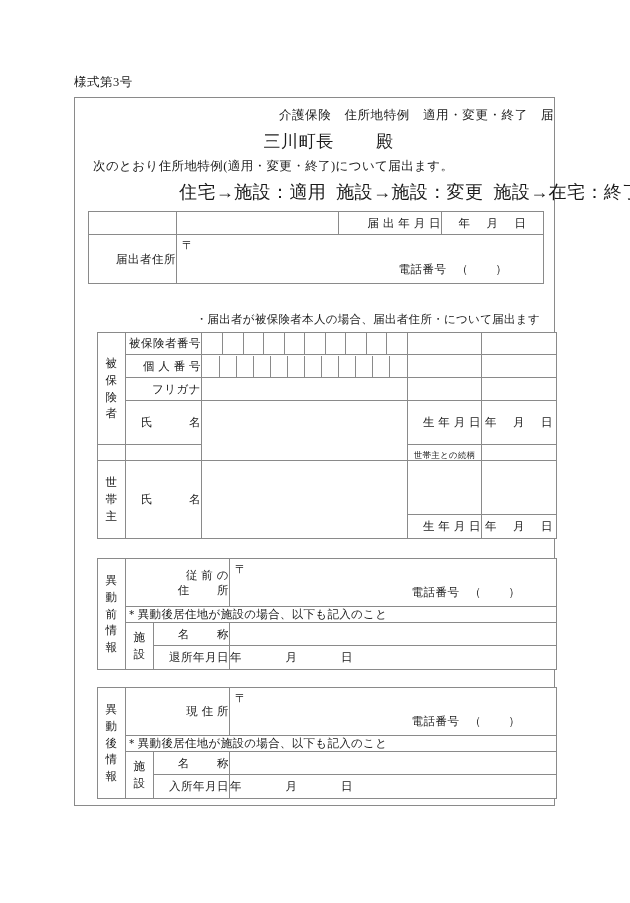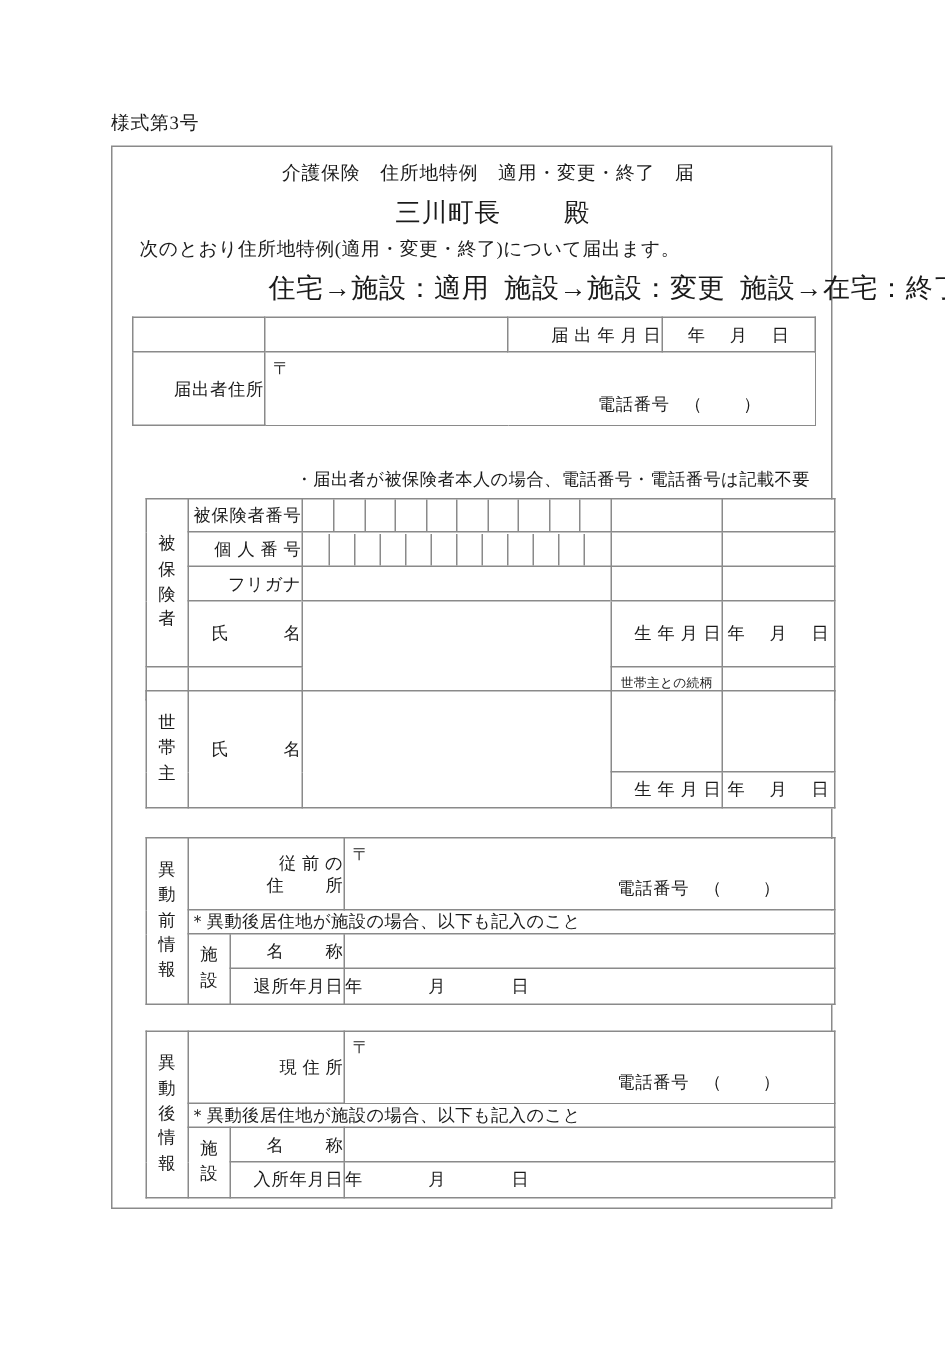--- a/index.html
+++ b/index.html
@@ -41,21 +41,21 @@
     border: 1px solid #8a8a8a;
     box-sizing: border-box;
     padding: 0;
   }
 
   
   .heading-block {
     padding: 9px 0 0 0;
   }
   .doc-title {
-    text-align: center;
+    text-align: right;
     font-size: 12.5px;
     letter-spacing: 0.6px;
     padding-left: 22px;
     white-space: nowrap;
   }
   .addressee-line {
     font-size: 17px;
     letter-spacing: 0.6px;
     padding: 6px 0 0 28px;
     white-space: nowrap;
@@ -286,21 +286,21 @@
           <td colspan="3" class="phone-cell">
             <span class="postal-mark">〒</span>
             <span class="phone-label">
               <span>電話番号</span><span class="paren">（　）</span>
             </span>
           </td>
         </tr>
       </tbody>
     </table>
 
-    <div class="caption-note">・届出者が被保険者本人の場合、電話番号・電話番号は記載不要</div>
+    <div class="caption-note">・届出者が被保険者本人の場合、届出者住所・について届出ます</div>
 
     <table class="ftable insured-table">
       <colgroup>
         <col style="width:28px">
           <col style="width:76px">
           <col style="width:206px">
           <col style="width:74px">
           <col style="width:75px">
       </colgroup>
       <tbody>

